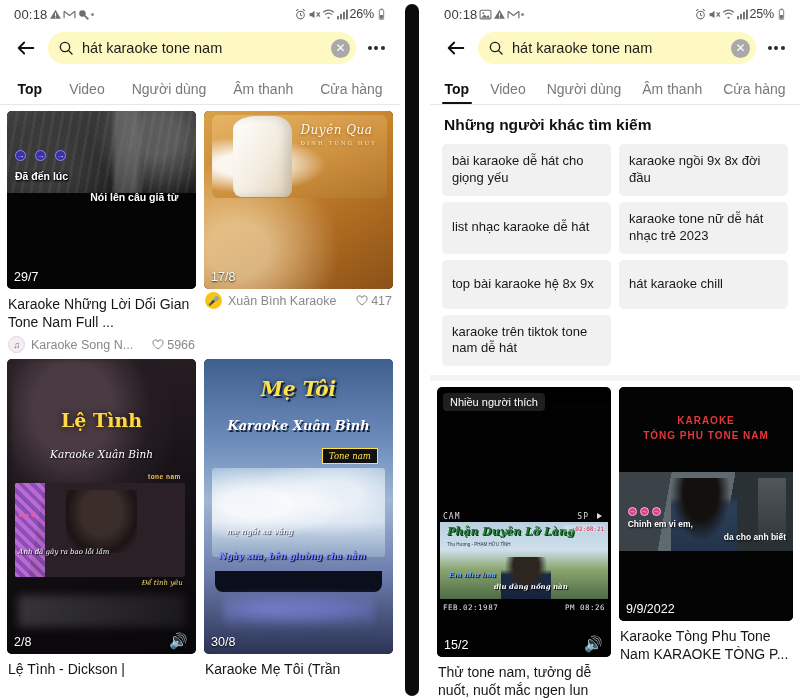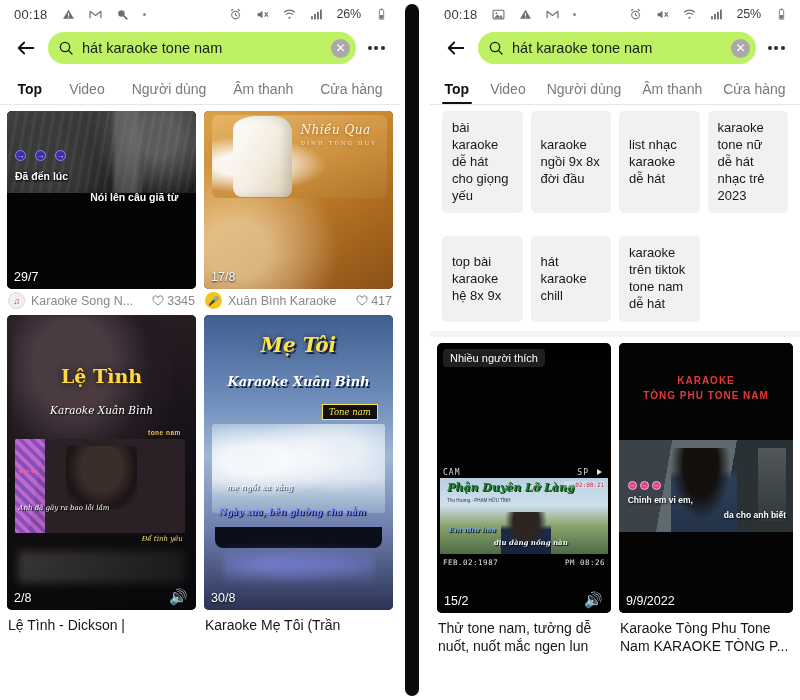--- a/index.html
+++ b/index.html
@@ -36,41 +36,41 @@
   .panel-right { left: 430px; width: 370px; }
 
   
   .statusbar {
     display: flex; align-items: center;
     justify-content: space-between;
     padding: 5px 12px 3px 14px;
     height: 26px;
     color: #5e5e5e;
   }
-  .sb-left, .sb-right { display: flex; align-items: center; gap: 14px; }
+  .sb-left, .sb-right { display: flex; align-items: center; gap: 1px; }
   .sb-time { font-size: 13px; color: #3c3c3c; letter-spacing: .2px; }
   .sb-ic { width: 13px; height: 13px; display: inline-block; position: relative; }
   .sb-batt { font-size: 12.5px; color: #3c3c3c; letter-spacing: -.2px; }
   .sb-dot { width: 3px; height: 3px; border-radius: 50%; background: #8a8a8a; display:inline-block; }
 
   
   .searchrow {
     display: flex; align-items: center;
     padding: 2px 8px 2px 8px;
     height: 44px;
     gap: 4px;
   }
   .backbtn {
     width: 36px; height: 36px; flex: 0 0 36px;
     display: flex; align-items: center; justify-content: center;
   }
   .searchbox {
     flex: 1 1 auto;
     height: 32px;
-    background: #bef264;
+    background: #fef9c3;
     border-radius: 16px;
     display: flex; align-items: center;
     padding: 0 6px 0 10px;
     gap: 8px;
     min-width: 0;
   }
   .search-text {
     flex: 1 1 auto;
     font-size: 14.5px;
     color: #1c1c1c;
@@ -181,22 +181,22 @@
     flex: 0 0 auto;
   }
 
   
   .related-head {
     font-size: 15.5px; font-weight: bold;
     color: #101114;
     padding: 11px 14px 4px 14px;
   }
   .chip-grid {
-    display: grid; grid-template-columns: 1fr 1fr 1fr 1fr;
-    gap: 23px 8px;
+    display: grid; grid-template-columns: 1fr 1fr;
+    gap: 6px 8px;
     padding: 6px 12px 9px 12px;
   }
   .chip {
     background: #f1f1f1;
     border-radius: 5px;
     padding: 9px 10px;
     font-size: 13px;
     line-height: 1.3;
     color: #17181b;
     min-height: 49px;
@@ -560,38 +560,39 @@
             <div class="kdots">
                 <span>→</span>
                 <span>→</span>
                 <span>→</span>
               </div>
             <div class="klyr" style="left:8px; top:33%;">Đã đến lúc</div>
             <div class="klyr" style="left:44%; top:45%;">Nói lên câu giã từ</div>
           </div>
           <span class="thumb-date">29/7</span>
         </div>
+        <div class="card-title">Karaoke Những Lời Dối Gian Tone Nam Full ...</div>
         <div class="card-meta">
           <span class="avatar a1">♫</span>
           <span class="meta-author">Karaoke Song N...</span>
           <span class="meta-likes">
             <svg width="12" height="12" viewBox="0 0 24 24">
                 <path d="M12 20 C5 15 2 11.5 2 8 A4.6 4.6 0 0 1 12 5.6 A4.6 4.6 0 0 1 22 8 C22 11.5 19 15 12 20 Z" stroke="#86888c" stroke-width="2" fill="none"></path>
               </svg>
-            <span>3345</span>
+            <span>5966</span>
           </span>
         </div>
       </div>
 
       <div class="card">
         <div class="thumb" style="height:178px">
           <div class="art art-gold">
             <div class="inner">
               <div class="suit"></div>
-              <div class="script"><span>Nhiều Qua</span><small>ĐINH TÙNG HUY</small></div>
+              <div class="script"><span>Duyên Qua</span><small>ĐINH TÙNG HUY</small></div>
             </div>
           </div>
           <span class="thumb-date">17/8</span>
         </div>
         <div class="card-meta">
           <span class="avatar a2">🎤</span>
           <span class="meta-author">Xuân Bình Karaoke</span>
           <span class="meta-likes">
             <svg width="12" height="12" viewBox="0 0 24 24">
                 <path d="M12 20 C5 15 2 11.5 2 8 A4.6 4.6 0 0 1 12 5.6 A4.6 4.6 0 0 1 22 8 C22 11.5 19 15 12 20 Z" stroke="#86888c" stroke-width="2" fill="none"></path>
@@ -718,20 +719,21 @@
 
     <div class="tabs">
       <div class="tab active"><span>Top</span><span class="tabline"></span></div>
       <div class="tab"><span>Video</span></div>
       <div class="tab"><span>Người dùng</span></div>
       <div class="tab"><span>Âm thanh</span></div>
       <div class="tab"><span>Cửa hàng</span></div>
     </div>
     <div class="tabs-sep"></div>
 
+    <div class="related-head">Những người khác tìm kiếm</div>
     <div class="chip-grid">
       <div class="chip">bài karaoke dễ hát cho giọng yếu</div>
       <div class="chip">karaoke ngồi 9x 8x đời đầu</div>
       <div class="chip">list nhạc karaoke dễ hát</div>
       <div class="chip">karaoke tone nữ dễ hát nhạc trẻ 2023</div>
       <div class="chip">top bài karaoke hệ 8x 9x</div>
       <div class="chip">hát karaoke chill</div>
       <div class="chip">karaoke trên tiktok tone nam dễ hát</div>
     </div>
     <div class="chip-sep"></div>
@@ -756,21 +758,21 @@
             <div class="pm">PM 08:26</div>
           </div>
           <span class="thumb-badge">Nhiều người thích</span>
           <span class="thumb-date">15/2</span>
           <span class="thumb-sound">🔊</span>
         </div>
         <div class="card-title">Thử tone nam, tưởng dễ nuốt, nuốt mắc ngen lun</div>
       </div>
 
       <div class="card">
-        <div class="thumb" style="height:270px">
+        <div class="thumb" style="height:234px">
           <div class="art art-tong">
             <div class="ttl">
               <span>KARAOKE</span><br>
               <span>TÒNG PHU TONE NAM</span>
             </div>
             <div class="scene">
               <div class="boy"></div>
               <div class="kdots2">
                   <span>→</span>
                   <span>→</span>

